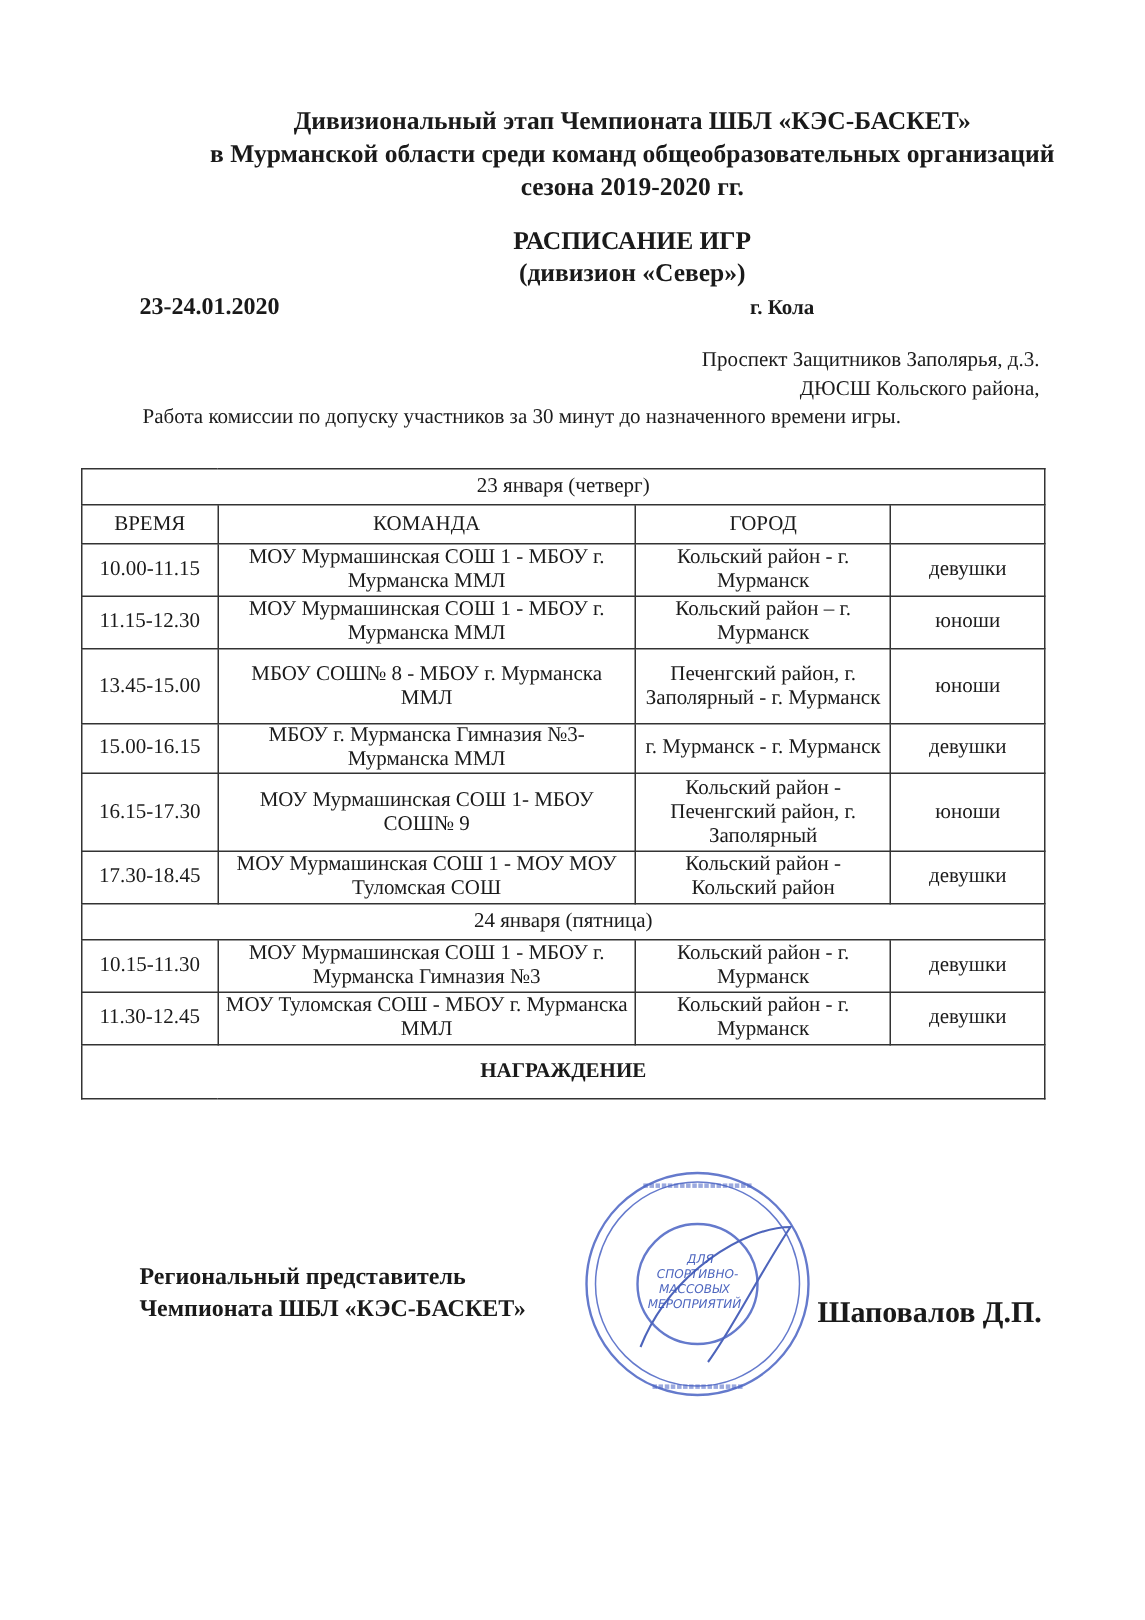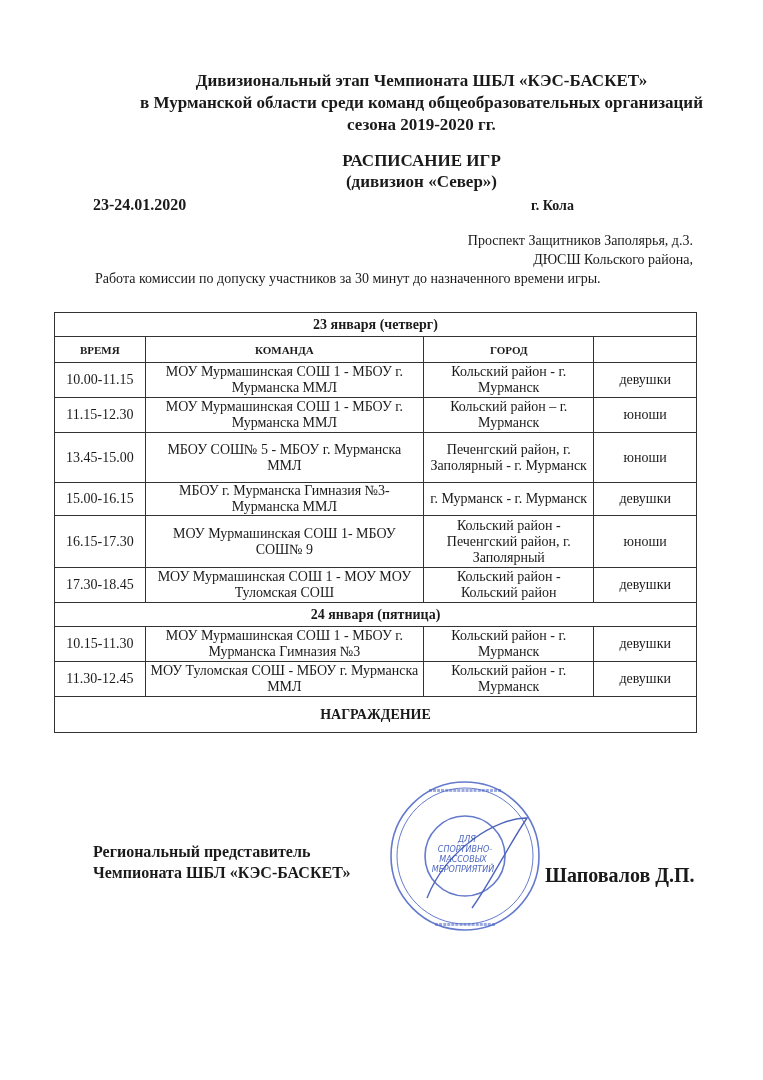--- a/index.html
+++ b/index.html
@@ -6,31 +6,31 @@
   body { width: 763px; height: 1080px; position: relative; overflow: hidden;
          font-family: "Liberation Serif", "DejaVu Serif", serif; color: #1a1a1a; }
   .abs { position: absolute; }
   .title { left: 0; width: 763px; text-align: center; font-weight: bold; font-size: 17px; line-height: 20px; }
   .t1 { top: 71px; left: 40px; }
   .t2 { top: 93px; left: 40px; }
   .t3 { top: 115px; left: 40px; }
   .t4 { top: 151px; left: 40px; }
   .t5 { top: 172px; left: 40px; }
   .date { left: 93px; top: 196px; font-weight: bold; font-size: 16px; }
-  .city { left: 500px; top: 198px; font-weight: bold; font-size: 14px; margin-left: 31px; }
+  .city { left: 500px; top: 198px; font-weight: bold; font-size: 14px; }
   .addr1 { right: 70px; top: 215px; font-size: 14px; text-align: right; margin-top: 37px; }
   .addr2 { right: 70px; top: 233px; font-size: 14px; text-align: center; }
   .note { left: 95px; top: 271px; font-size: 14px; }
 
   table.sched { position: absolute; left: 54px; top: 312px; width: 643px;
          border-collapse: collapse; font-size: 14px; }
   table.sched td { border: 1px solid #333; text-align: center; vertical-align: middle;
          padding: 0 3px; line-height: 16px; }
-  td.day { font-weight: bold; height: 23px; }
-  tr.hdr td { font-weight: bold; font-size: 11px; height: 25px; }
+  td.day { font-weight: normal; height: 23px; }
+  tr.hdr td { font-weight: normal; font-size: 14px; height: 25px; }
   td.c-time { width: 84px; }
   td.c-team { width: 273px; }
   td.c-city { width: 164px; }
   td.c-cat { width: 96px; }
   tr.h35 td { height: 34px; }
   tr.h50 td { height: 49px; }
   tr.h33 td { height: 32px; }
   tr.h52 td { height: 51px; }
   td.final { font-weight: bold; height: 35px; }
 
@@ -75,21 +75,21 @@
     <td>девушки</td>
   </tr>
   <tr class="h35">
     <td>11.15-12.30</td>
     <td>МОУ Мурмашинская СОШ 1 - МБОУ г. Мурманска ММЛ</td>
     <td>Кольский район – г. Мурманск</td>
     <td>юноши</td>
   </tr>
   <tr class="h50">
     <td>13.45-15.00</td>
-    <td>МБОУ СОШ№ 5 - МБОУ г. Мурманска ММЛ</td>
+    <td>МБОУ СОШ№ 8 - МБОУ г. Мурманска ММЛ</td>
     <td>Печенгский район, г. Заполярный - г. Мурманск</td>
     <td>юноши</td>
   </tr>
   <tr class="h33">
     <td>15.00-16.15</td>
     <td>МБОУ г. Мурманска Гимназия №3- Мурманска ММЛ</td>
     <td>г. Мурманск - г. Мурманск</td>
     <td>девушки</td>
   </tr>
   <tr class="h52">

